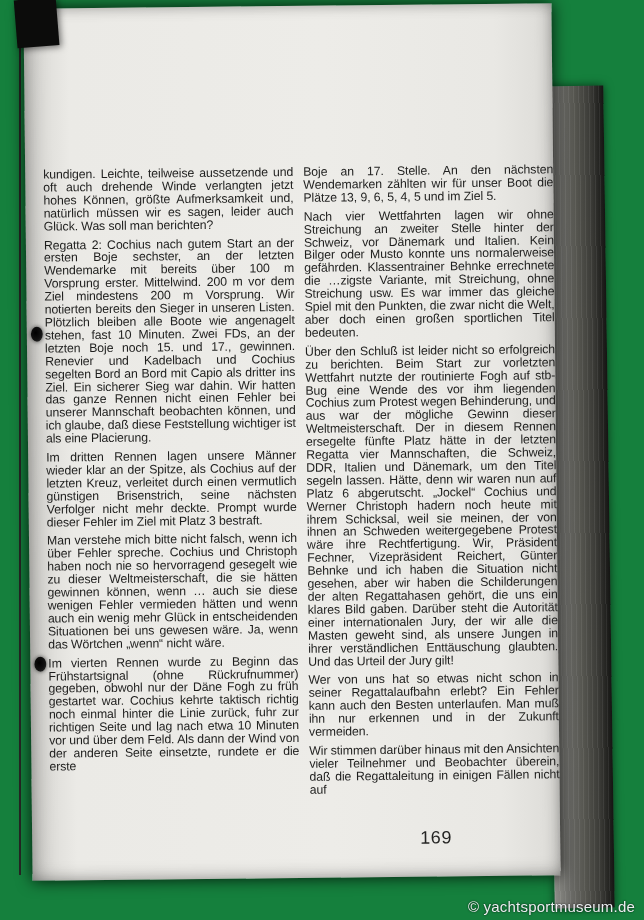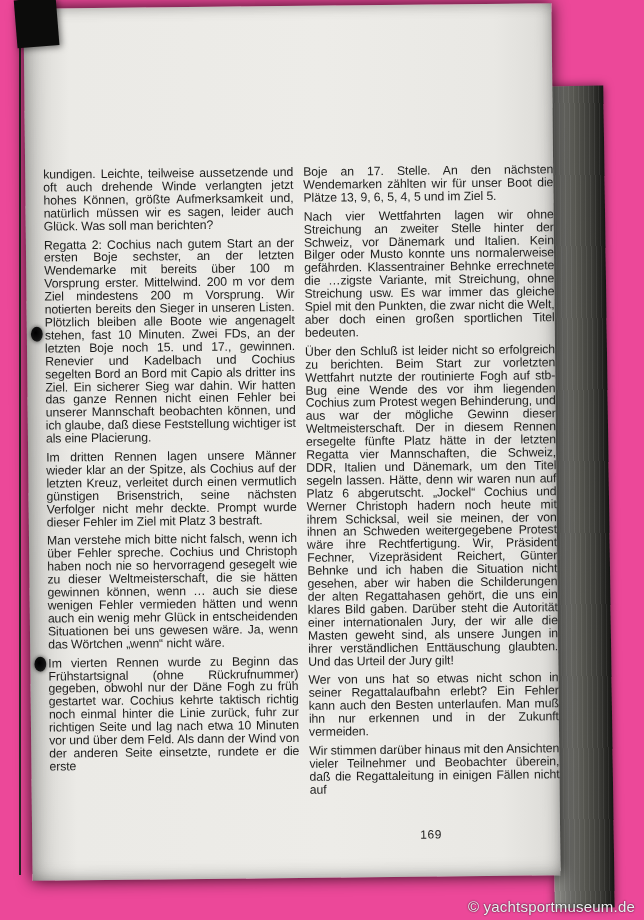--- a/index.html
+++ b/index.html
@@ -2,21 +2,21 @@
 <html lang="de"><head>
 <meta charset="utf-8">
 <style>
   html, body { margin: 0; padding: 0; }
   body {
     width: 644px; height: 920px;
     background: #0b0b0a;
     font-family: "Liberation Sans", sans-serif;
     overflow: hidden; position: relative;
   }
-  .photo { position: absolute; inset: 0; background: #ec4899; }
+  .photo { position: absolute; inset: 0; background: #15803d; }
 
   
   .page-stack {
     position: absolute; left: 549px; top: 86px; width: 60px; height: 822px;
     transform: rotate(-0.8deg);
     background:
       repeating-linear-gradient(90deg, rgba(255,255,255,0.07) 0 1px, rgba(0,0,0,0) 1px 5px),
       linear-gradient(90deg, #8d8d88 0%, #6a6a66 28%, #55554f 52%, #3a3a36 78%, #151513 100%);
     box-shadow: 0 0 10px rgba(0,0,0,0.6);
   }
@@ -63,21 +63,21 @@
     letter-spacing: -0.1px;
     color: #1e1e1d;
     hyphens: auto; -webkit-hyphens: auto;
   }
   .col-left  { left: 18px; }
   .col-right { left: 278px; }
   .col p.para { margin: 0 0 6px 0; }
 
   .page-number {
     position: absolute; left: 388px; top: 823px;
-    font-size: 12px; color: #242423; letter-spacing: 0.6px;
+    font-size: 18px; color: #242423; letter-spacing: 0.6px;
   }
 
   .watermark {
     position: absolute; right: 9px; bottom: 5px;
     color: #eceff1; font-size: 15px; letter-spacing: 0.2px;
     text-shadow: 0 0 2px rgba(0,0,0,0.9);
   }
 </style>
 </head>
 <body>

